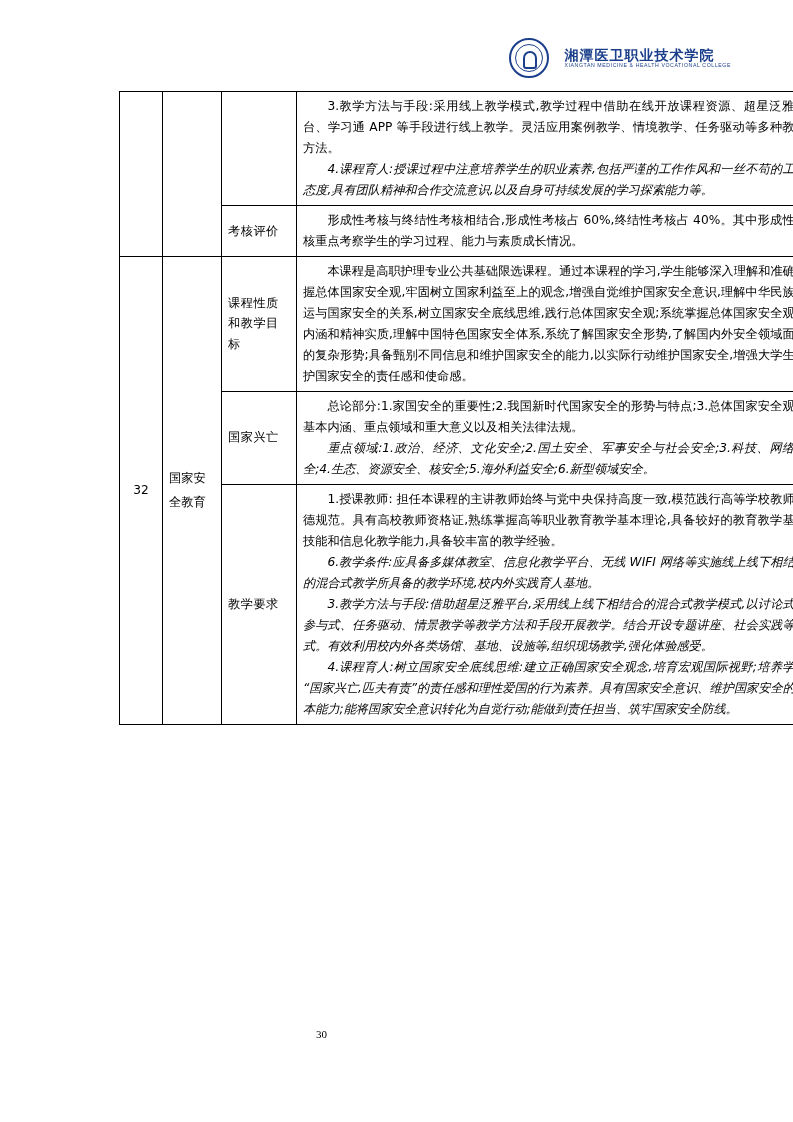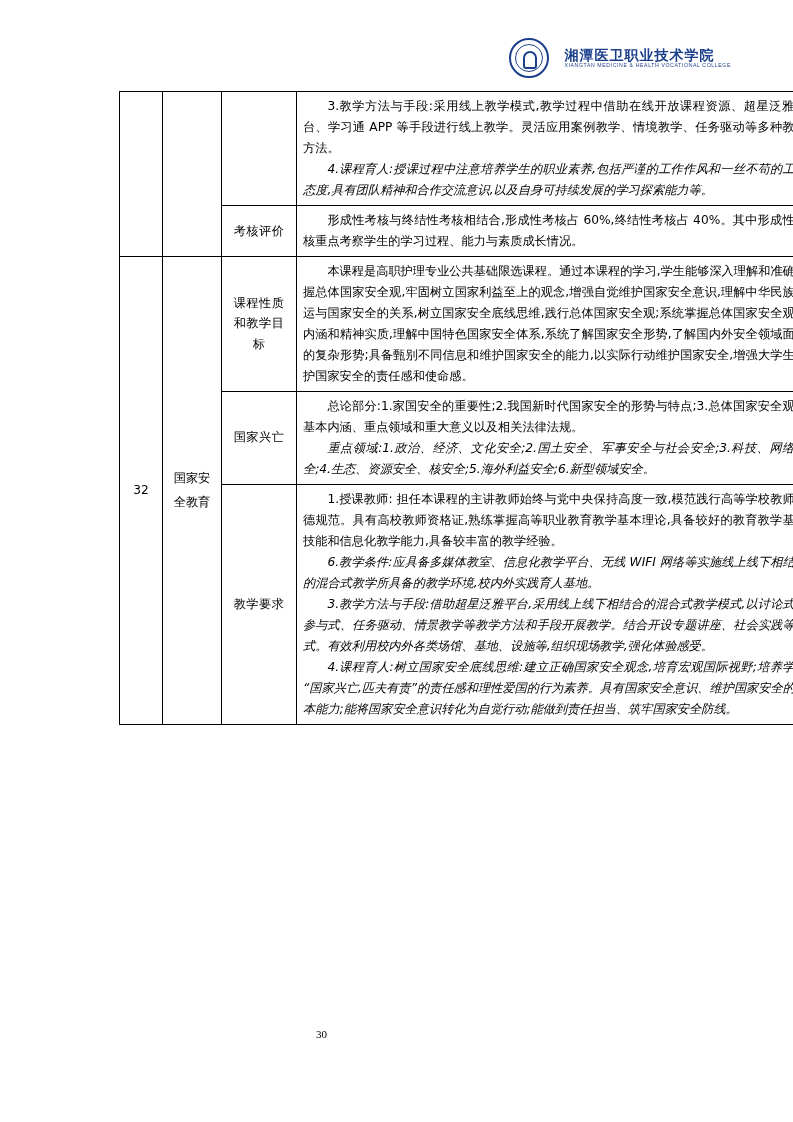--- a/index.html
+++ b/index.html
@@ -89,22 +89,22 @@
   }
   table.doc td {
     border: 1px solid #000000;
     vertical-align: middle;
     padding: 4px 6px;
     font-size: 12.2px;
     line-height: 1.72;
     font-family: "DejaVu Sans", "Liberation Sans", sans-serif;
   }
   td.col-num { width: 30px; text-align: center; }
-  td.col-name { width: 46px; text-align: center; }
-  td.col-label { width: 62px; text-align: center; }
+  td.col-name { width: 46px; }
+  td.col-label { width: 62px; text-align: left; }
   td.col-body { width: 504px; text-align: justify; text-justify: inter-ideograph; }
 
   .label-v {
     display: block;
     letter-spacing: 0.5px;
     line-height: 1.7;
   }
   .vert-name {
     display: block;
     line-height: 2.0;

